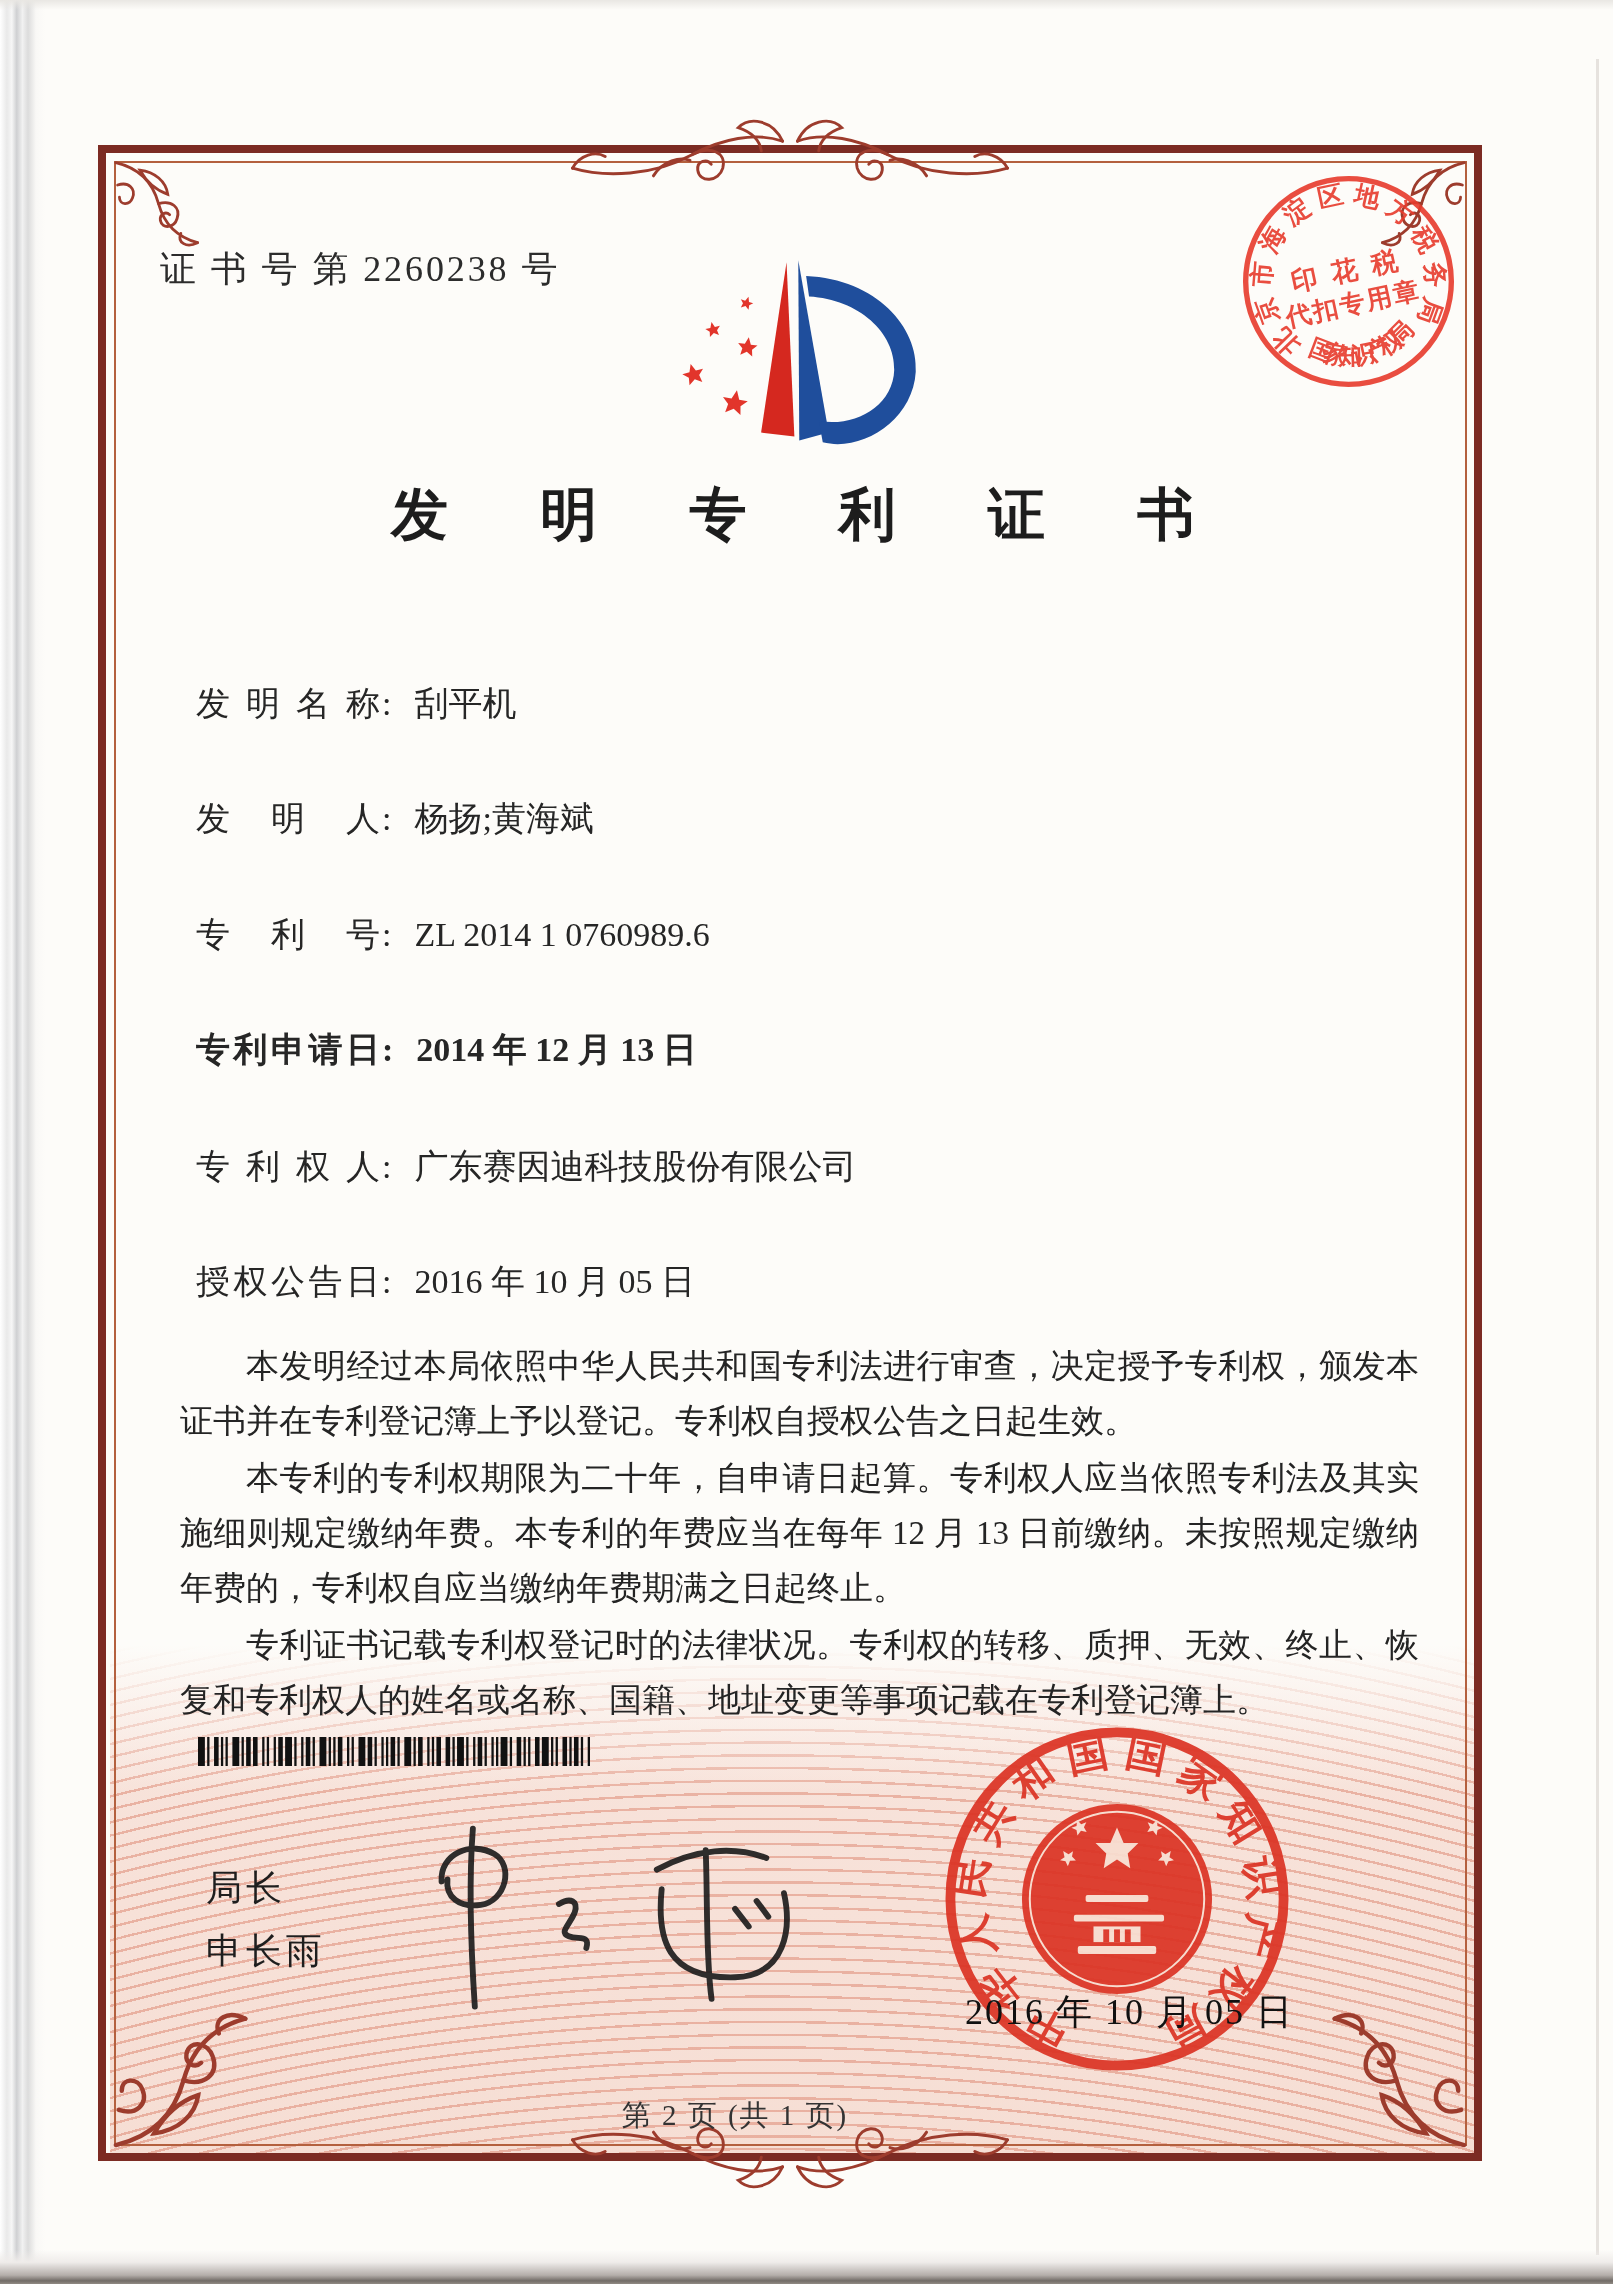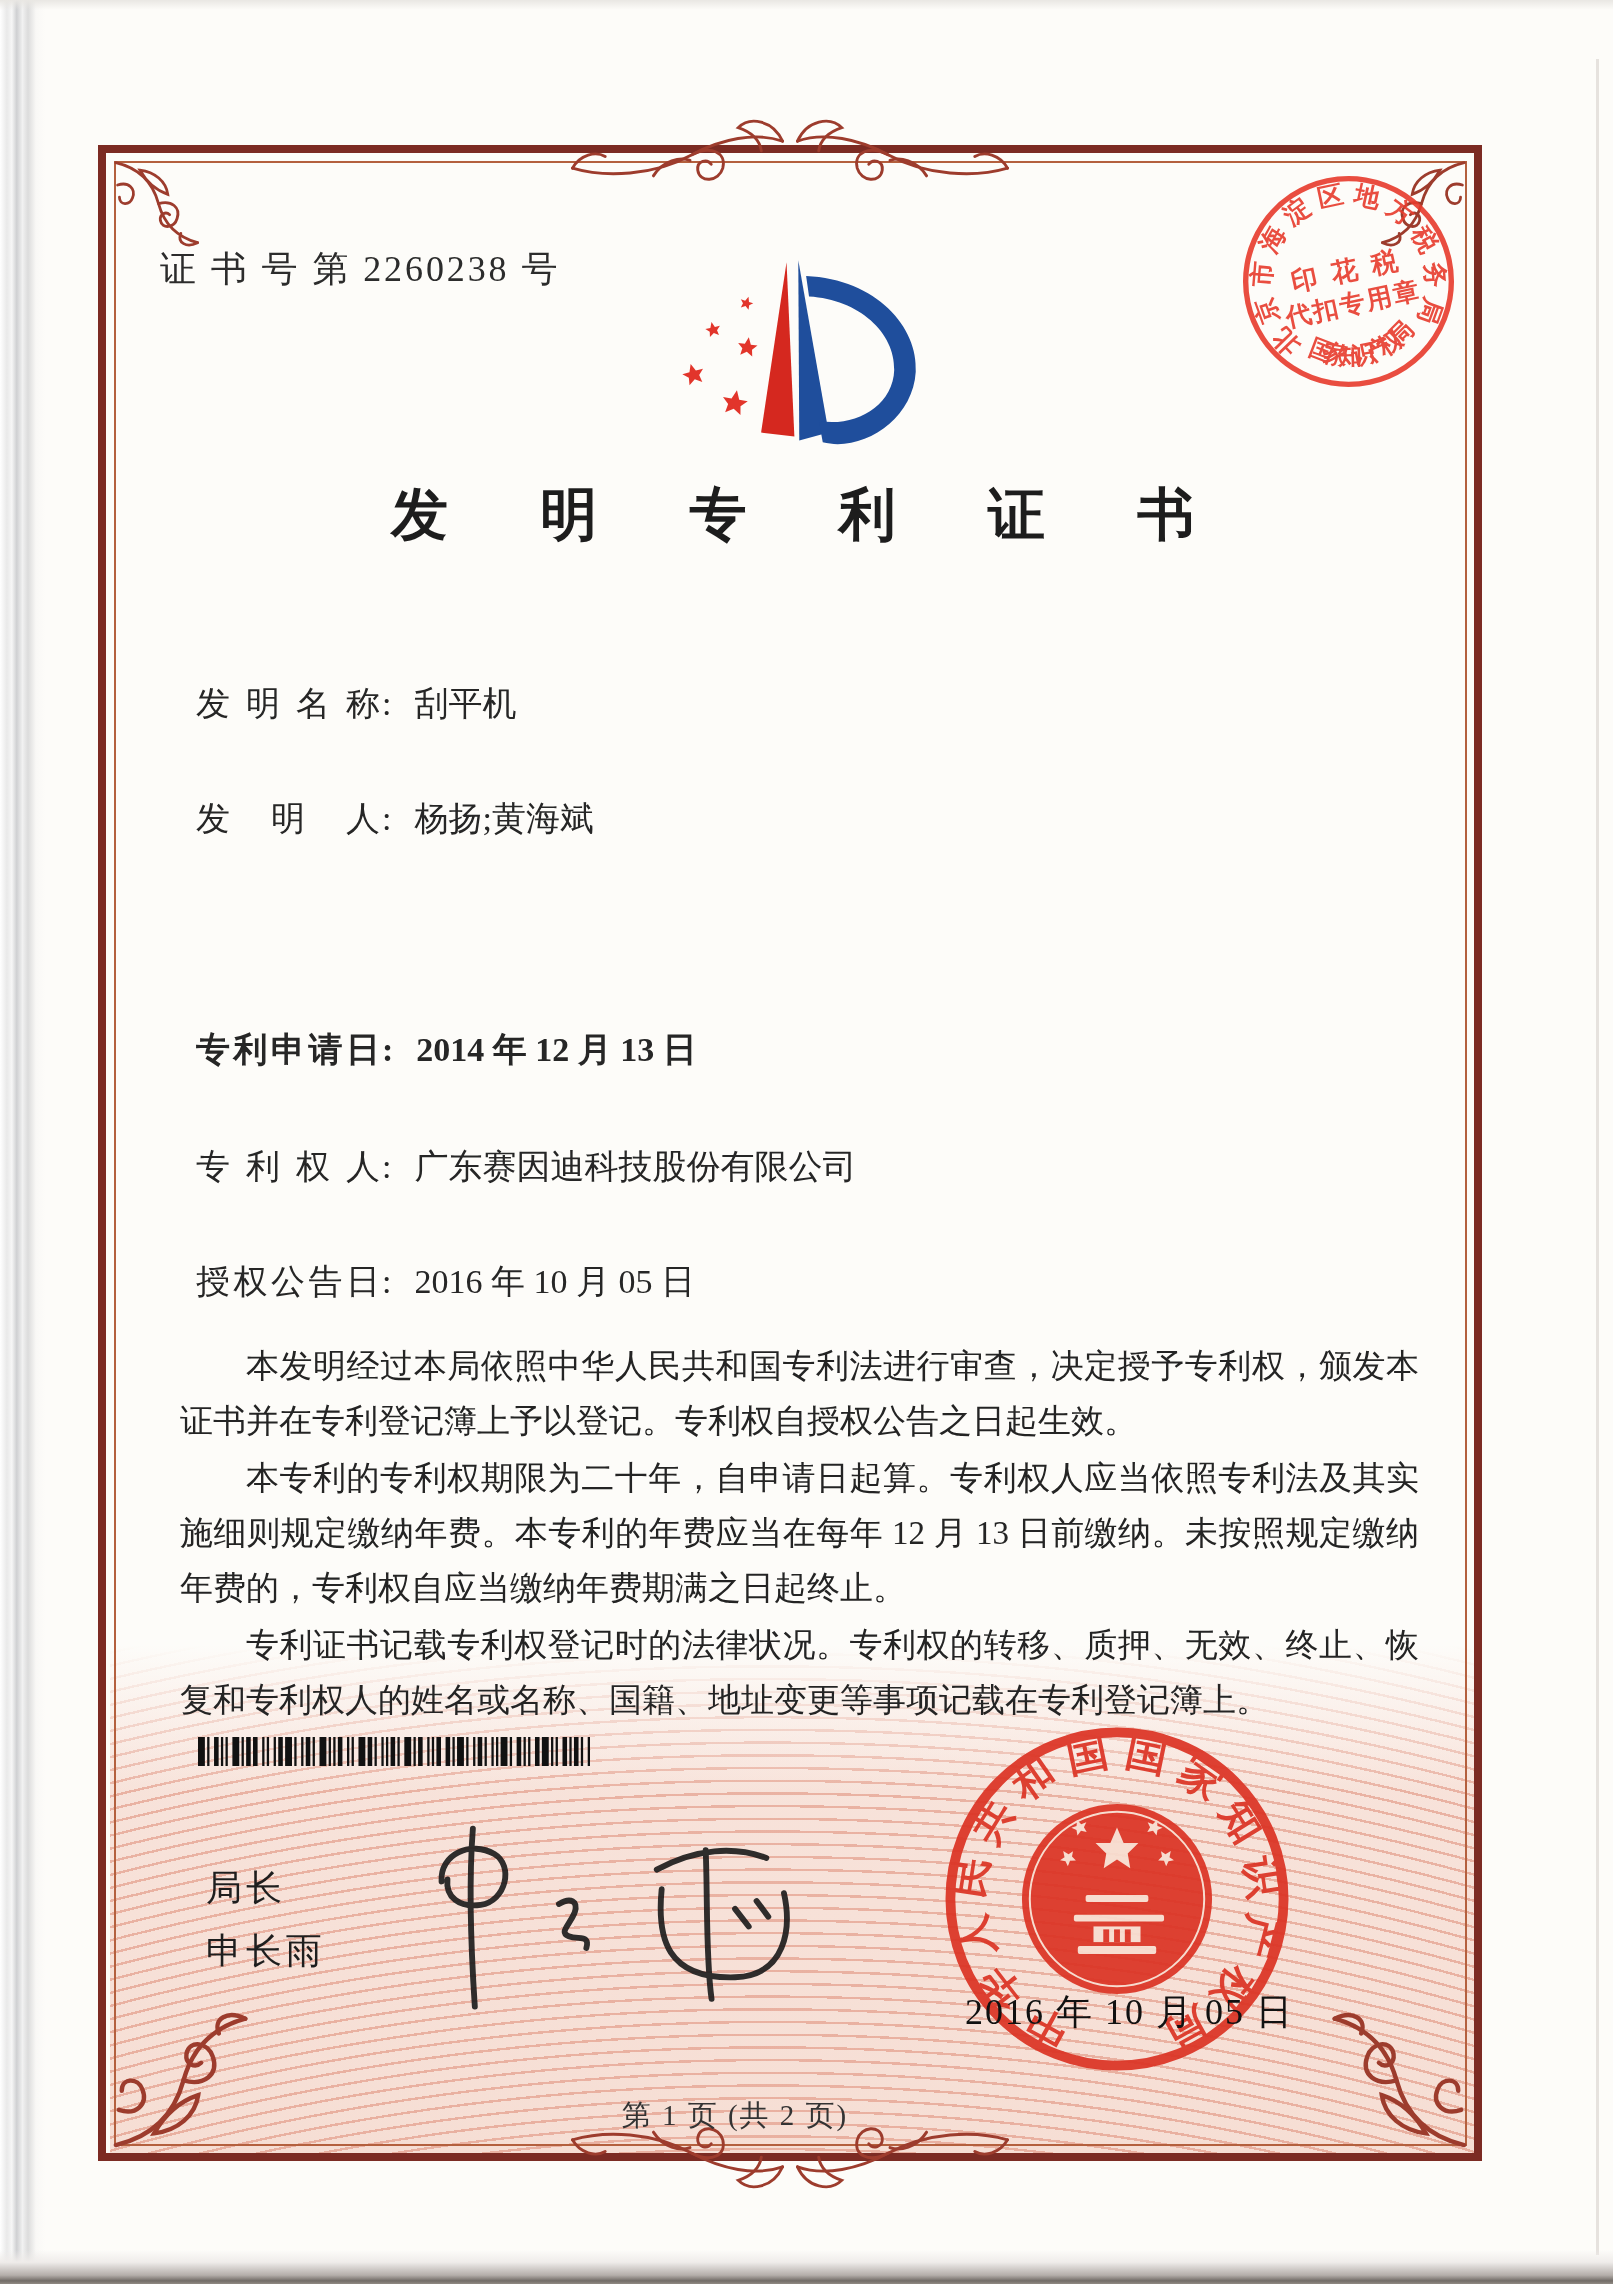--- a/index.html
+++ b/index.html
@@ -147,20 +147,23 @@
     <path d="M183,52 C255,55 298,105 295,150 C292,200 240,232 200,222 L196,200 C232,207 272,185 273,148 C274,110 237,76 186,73 Z" fill="#1f4e9c"></path>
   </svg>
 
   <div class="title">发 明 专 利 证 书</div>
 
   <div class="field-row" style="top:681px;">
     <span class="field-label">发明名称</span><span class="field-colon">:</span><span class="field-value">刮平机</span>
   </div>
   <div class="field-row" style="top:796px;">
     <span class="field-label">发明人</span><span class="field-colon">:</span><span class="field-value">杨扬;黄海斌</span>
+  </div>
+  <div class="field-row" style="top:912px;">
+    <span class="field-label">专利号</span><span class="field-colon">:</span><span class="field-value">ZL 2014 1 0760989.6</span>
   </div>
   <div class="field-row" style="top:1027px;font-weight:bold;">
     <span class="field-label">专利申请日</span><span class="field-colon">:</span><span class="field-value">2014 年 12 月 13 日</span>
   </div>
   <div class="field-row" style="top:1144px;">
     <span class="field-label">专利权人</span><span class="field-colon">:</span><span class="field-value">广东赛因迪科技股份有限公司</span>
   </div>
   <div class="field-row" style="top:1259px;">
     <span class="field-label">授权公告日</span><span class="field-colon">:</span><span class="field-value">2016 年 10 月 05 日</span>
   </div>
@@ -314,17 +317,17 @@
           <text text-anchor="middle" font-size="25" font-weight="bold" fill="#e73b2c" transform="rotate(202) translate(0,-84) rotate(180)">家</text>
           <text text-anchor="middle" font-size="25" font-weight="bold" fill="#e73b2c" transform="rotate(191) translate(0,-84) rotate(180)">知</text>
           <text text-anchor="middle" font-size="25" font-weight="bold" fill="#e73b2c" transform="rotate(180) translate(0,-84) rotate(180)">识</text>
           <text text-anchor="middle" font-size="25" font-weight="bold" fill="#e73b2c" transform="rotate(169) translate(0,-84) rotate(180)">产</text>
           <text text-anchor="middle" font-size="25" font-weight="bold" fill="#e73b2c" transform="rotate(158) translate(0,-84) rotate(180)">权</text>
           <text text-anchor="middle" font-size="25" font-weight="bold" fill="#e73b2c" transform="rotate(147) translate(0,-84) rotate(180)">局</text>
         </g>
     </g>
   </svg>
 
-  <div class="footer-page">第 1 页 (共 2 页)</div>
+  <div class="footer-page">第 2 页 (共 1 页)</div>
 
   <div class="page-edge-bottom"></div>
 </div>
 
 
 </body></html>

